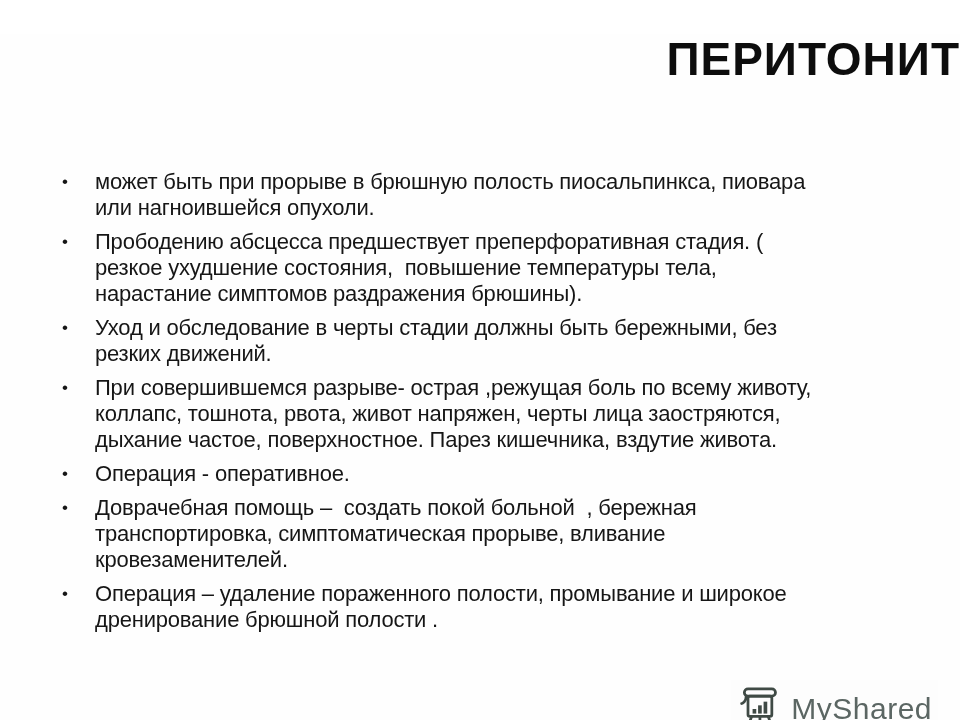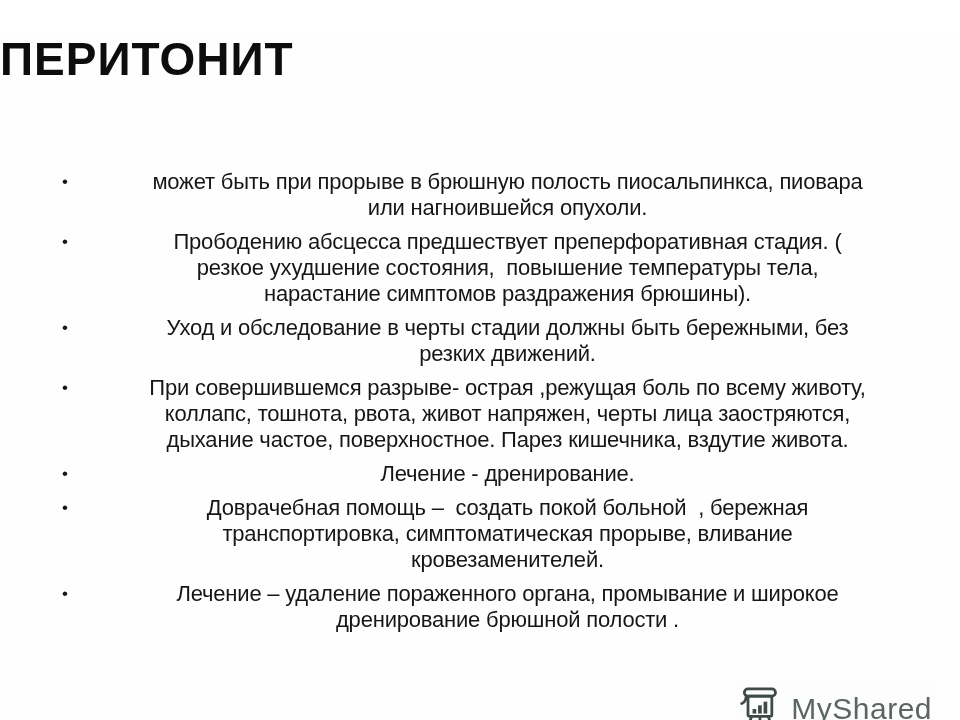--- a/index.html
+++ b/index.html
@@ -10,21 +10,21 @@
     overflow:hidden;
   }
   .slide{
     position:relative;
     width:960px;height:720px;
     background:#fefefe;
     box-sizing:border-box;
   }
   .slide-title{
     margin:34px 0 0 0;
-    text-align:left;
+    text-align:right;
     font-size:46px;
     line-height:51px;
     font-weight:bold;
     letter-spacing:1px;
     color:#0d0d0d;
   }
   .bullet-list{
     margin-top:84px;
     padding-left:62px;
     padding-right:40px;
@@ -41,21 +41,20 @@
     font-size:17px;
     line-height:26px;
     color:#161616;
   }
   .btext{
     flex:1;
     font-size:22px;
     line-height:26px;
     white-space:pre-wrap;
     letter-spacing:-0.2px;
-    text-align:center;
   }
   .watermark{
     position:absolute;
     right:22px;
     bottom:16px;
     display:flex;
     align-items:center;
     gap:10px;
     background:#fdfdfd;
     padding:4px 6px;
@@ -100,33 +99,33 @@
 
     <div class="bullet-item">
       <span class="marker">•</span>
       <span class="btext">При совершившемся разрыве- острая ,режущая боль по всему животу,
 коллапс, тошнота, рвота, живот напряжен, черты лица заостряются,
 дыхание частое, поверхностное. Парез кишечника, вздутие живота.</span>
     </div>
 
     <div class="bullet-item">
       <span class="marker">•</span>
-      <span class="btext">Лечение - дренирование.</span>
+      <span class="btext">Операция - оперативное.</span>
     </div>
 
     <div class="bullet-item">
       <span class="marker">•</span>
       <span class="btext">Доврачебная помощь –  создать покой больной  , бережная
 транспортировка, симптоматическая прорыве, вливание
 кровезаменителей.</span>
     </div>
 
     <div class="bullet-item">
       <span class="marker">•</span>
-      <span class="btext">Лечение – удаление пораженного органа, промывание и широкое
+      <span class="btext">Операция – удаление пораженного полости, промывание и широкое
 дренирование брюшной полости .</span>
     </div>
 
   </div>
 
   <div class="watermark">
     <span>
       <svg class="wm-icon" width="44" height="50" viewBox="0 0 48 54" fill="none" xmlns="http://www.w3.org/2000/svg">
 
         <rect x="8" y="5" width="34" height="8" rx="4" stroke="#3f4a45" stroke-width="3"></rect>

